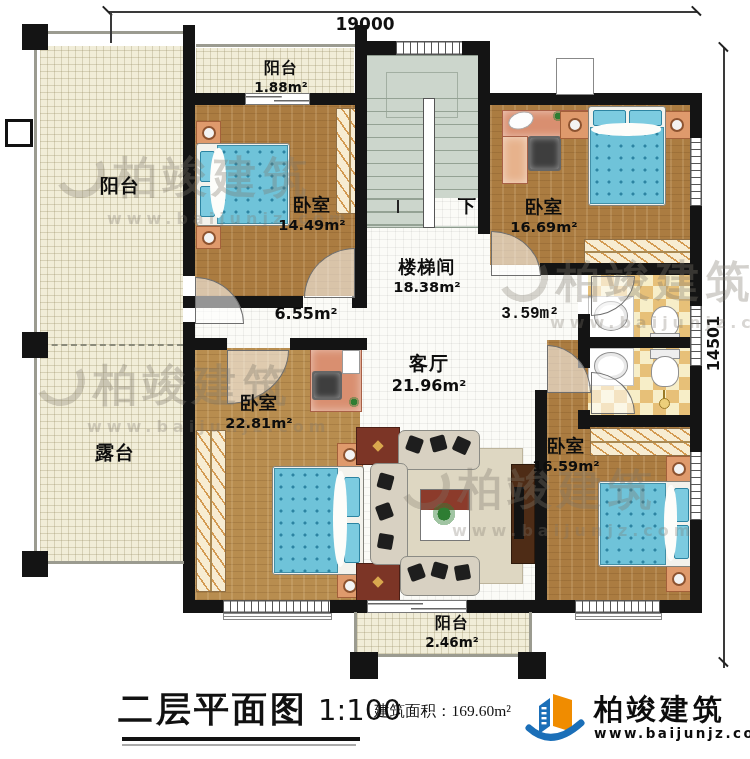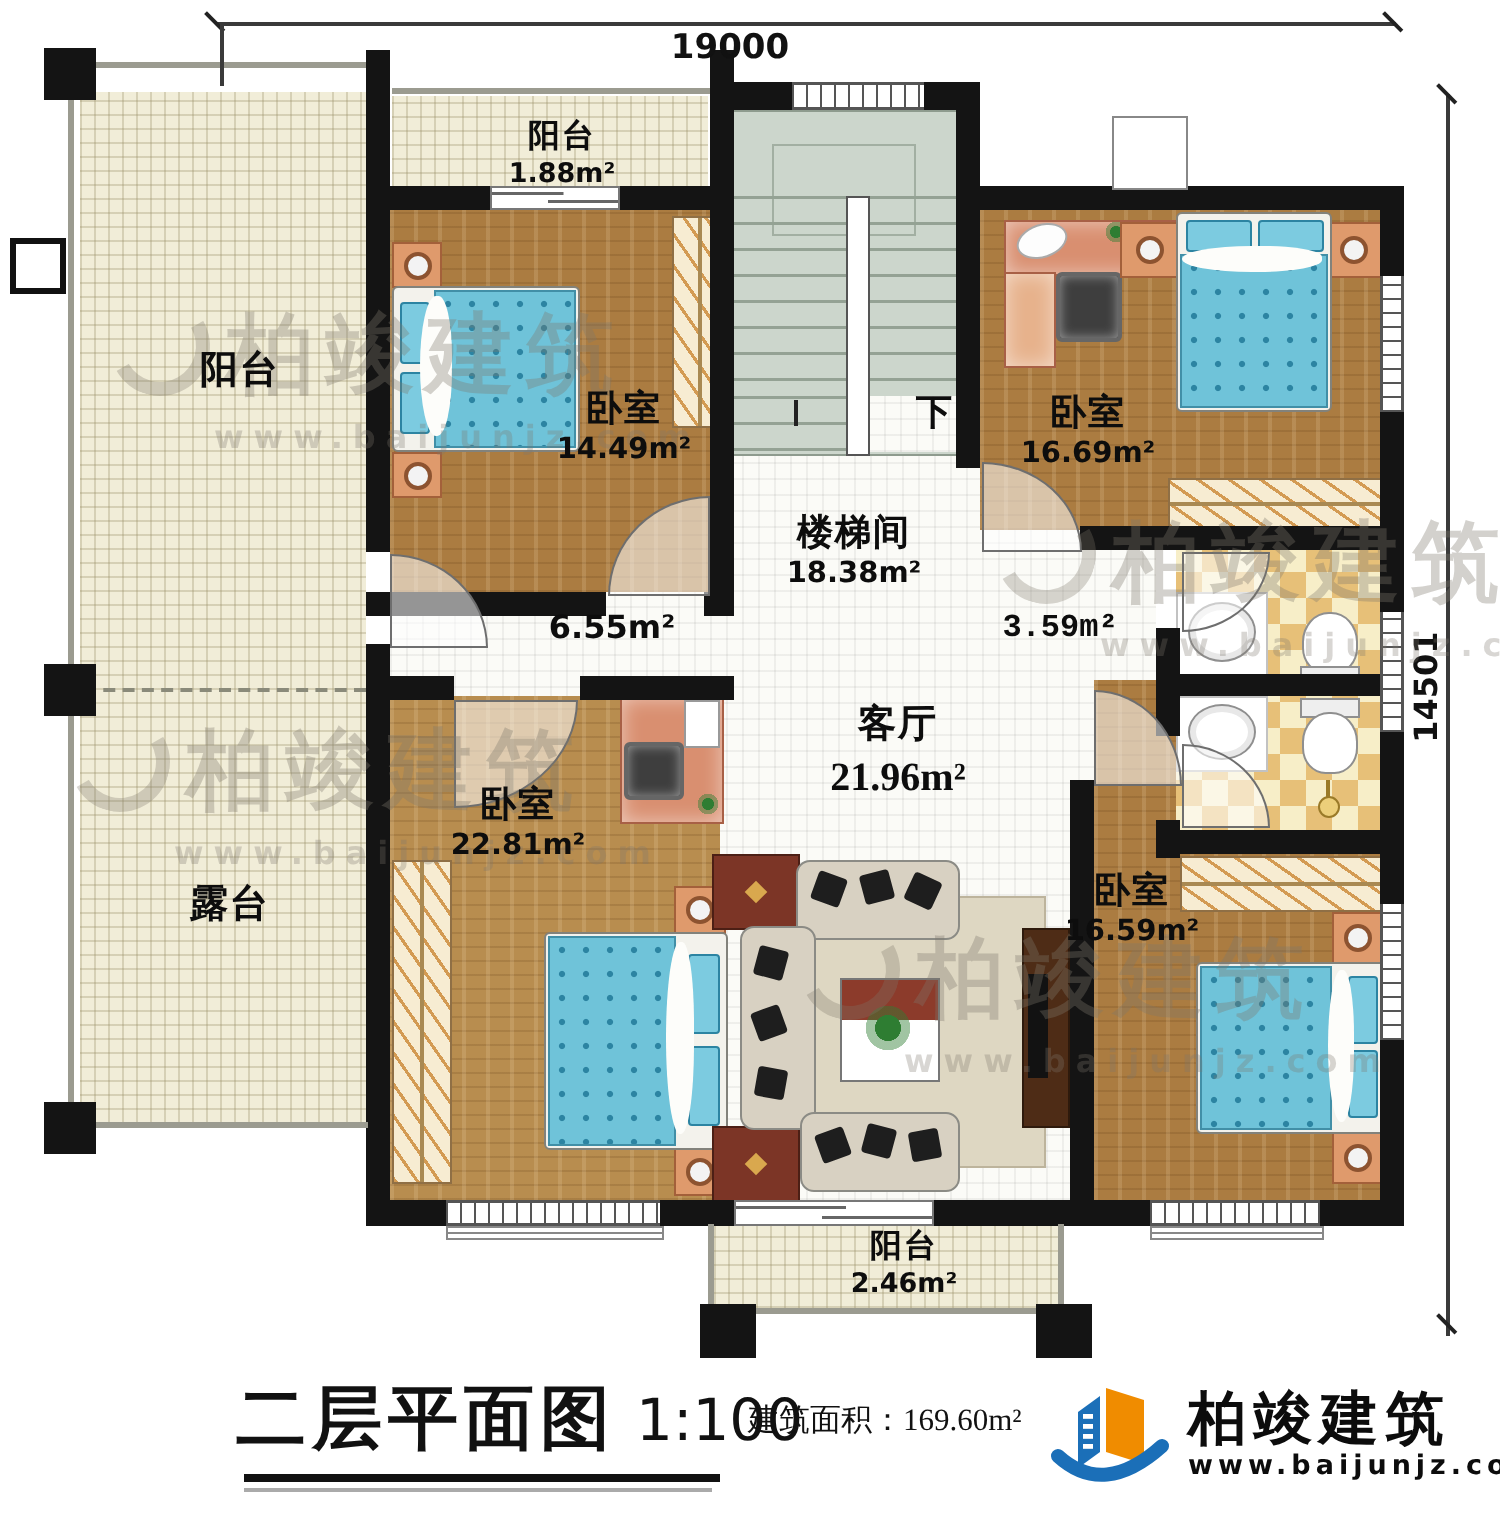--- a/index.html
+++ b/index.html
@@ -319,23 +319,23 @@
     <span class="nm">楼梯间</span>
     <span class="ar">18.38m²</span>
   </div>
   <div class="downlbl" style="left:458px;top:194px;">下</div>
   <div class="room-label" style="left:484px;top:195px;width:120px;">
     <span class="nm">卧室</span>
     <span class="ar">16.69m²</span>
   </div>
   <div class="arealone" style="left:256px;top:304px;width:100px;">6.55m²</div>
   <div class="arealone" style="left:480px;top:305px;width:100px;font-family:Liberation Mono, monospace;">3.59m²</div>
-  <div class="room-label" style="left:389px;top:351px;width:120px;font-family:Liberation Serif, serif;">
+  <div class="room-label" style="left:369px;top:351px;width:120px;">
     <span class="nm" style="font-size:19px;">客厅</span>
-    <span class="ar" style="font-size:20px;">21.96m²</span>
+    <span class="ar" style="font-size:16px;">21.96m²</span>
   </div>
   <div class="room-label" style="left:199px;top:391px;width:120px;">
     <span class="nm">卧室</span>
     <span class="ar">22.81m²</span>
   </div>
   <div class="room-label" style="left:506px;top:434px;width:120px;">
     <span class="nm">卧室</span>
     <span class="ar">16.59m²</span>
   </div>
   <div class="room-label sm" style="left:392px;top:613px;width:120px;">

